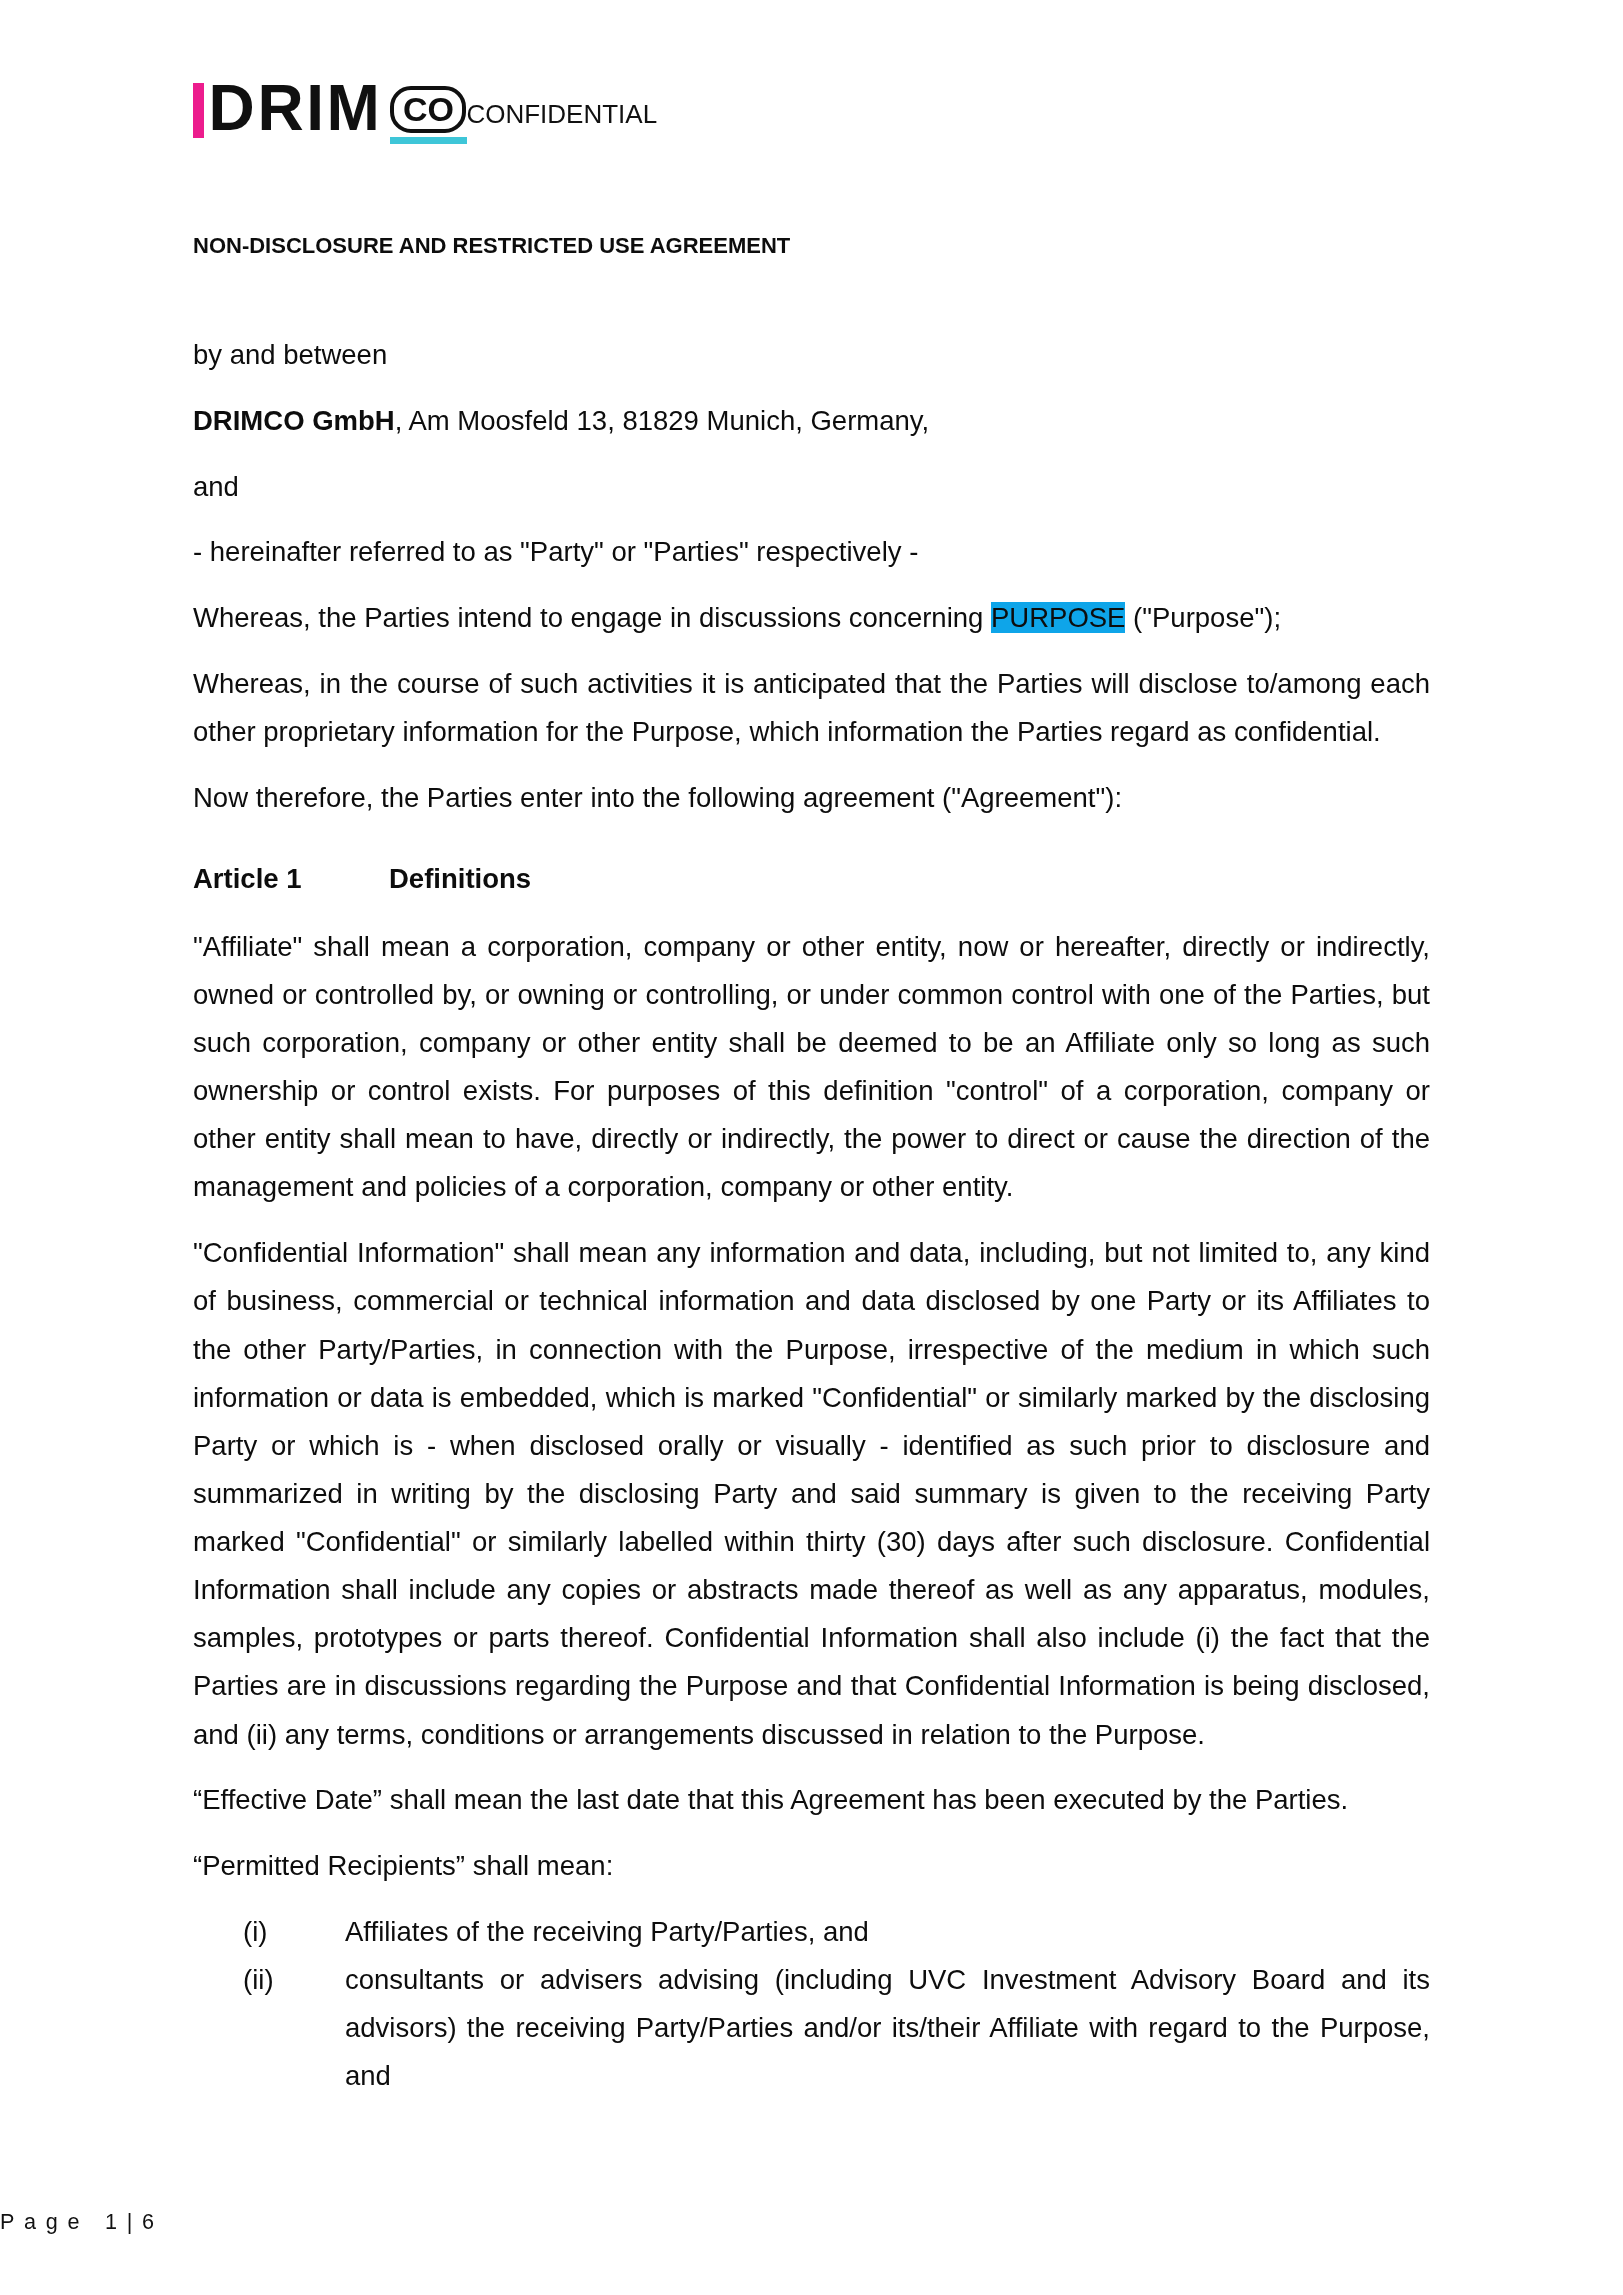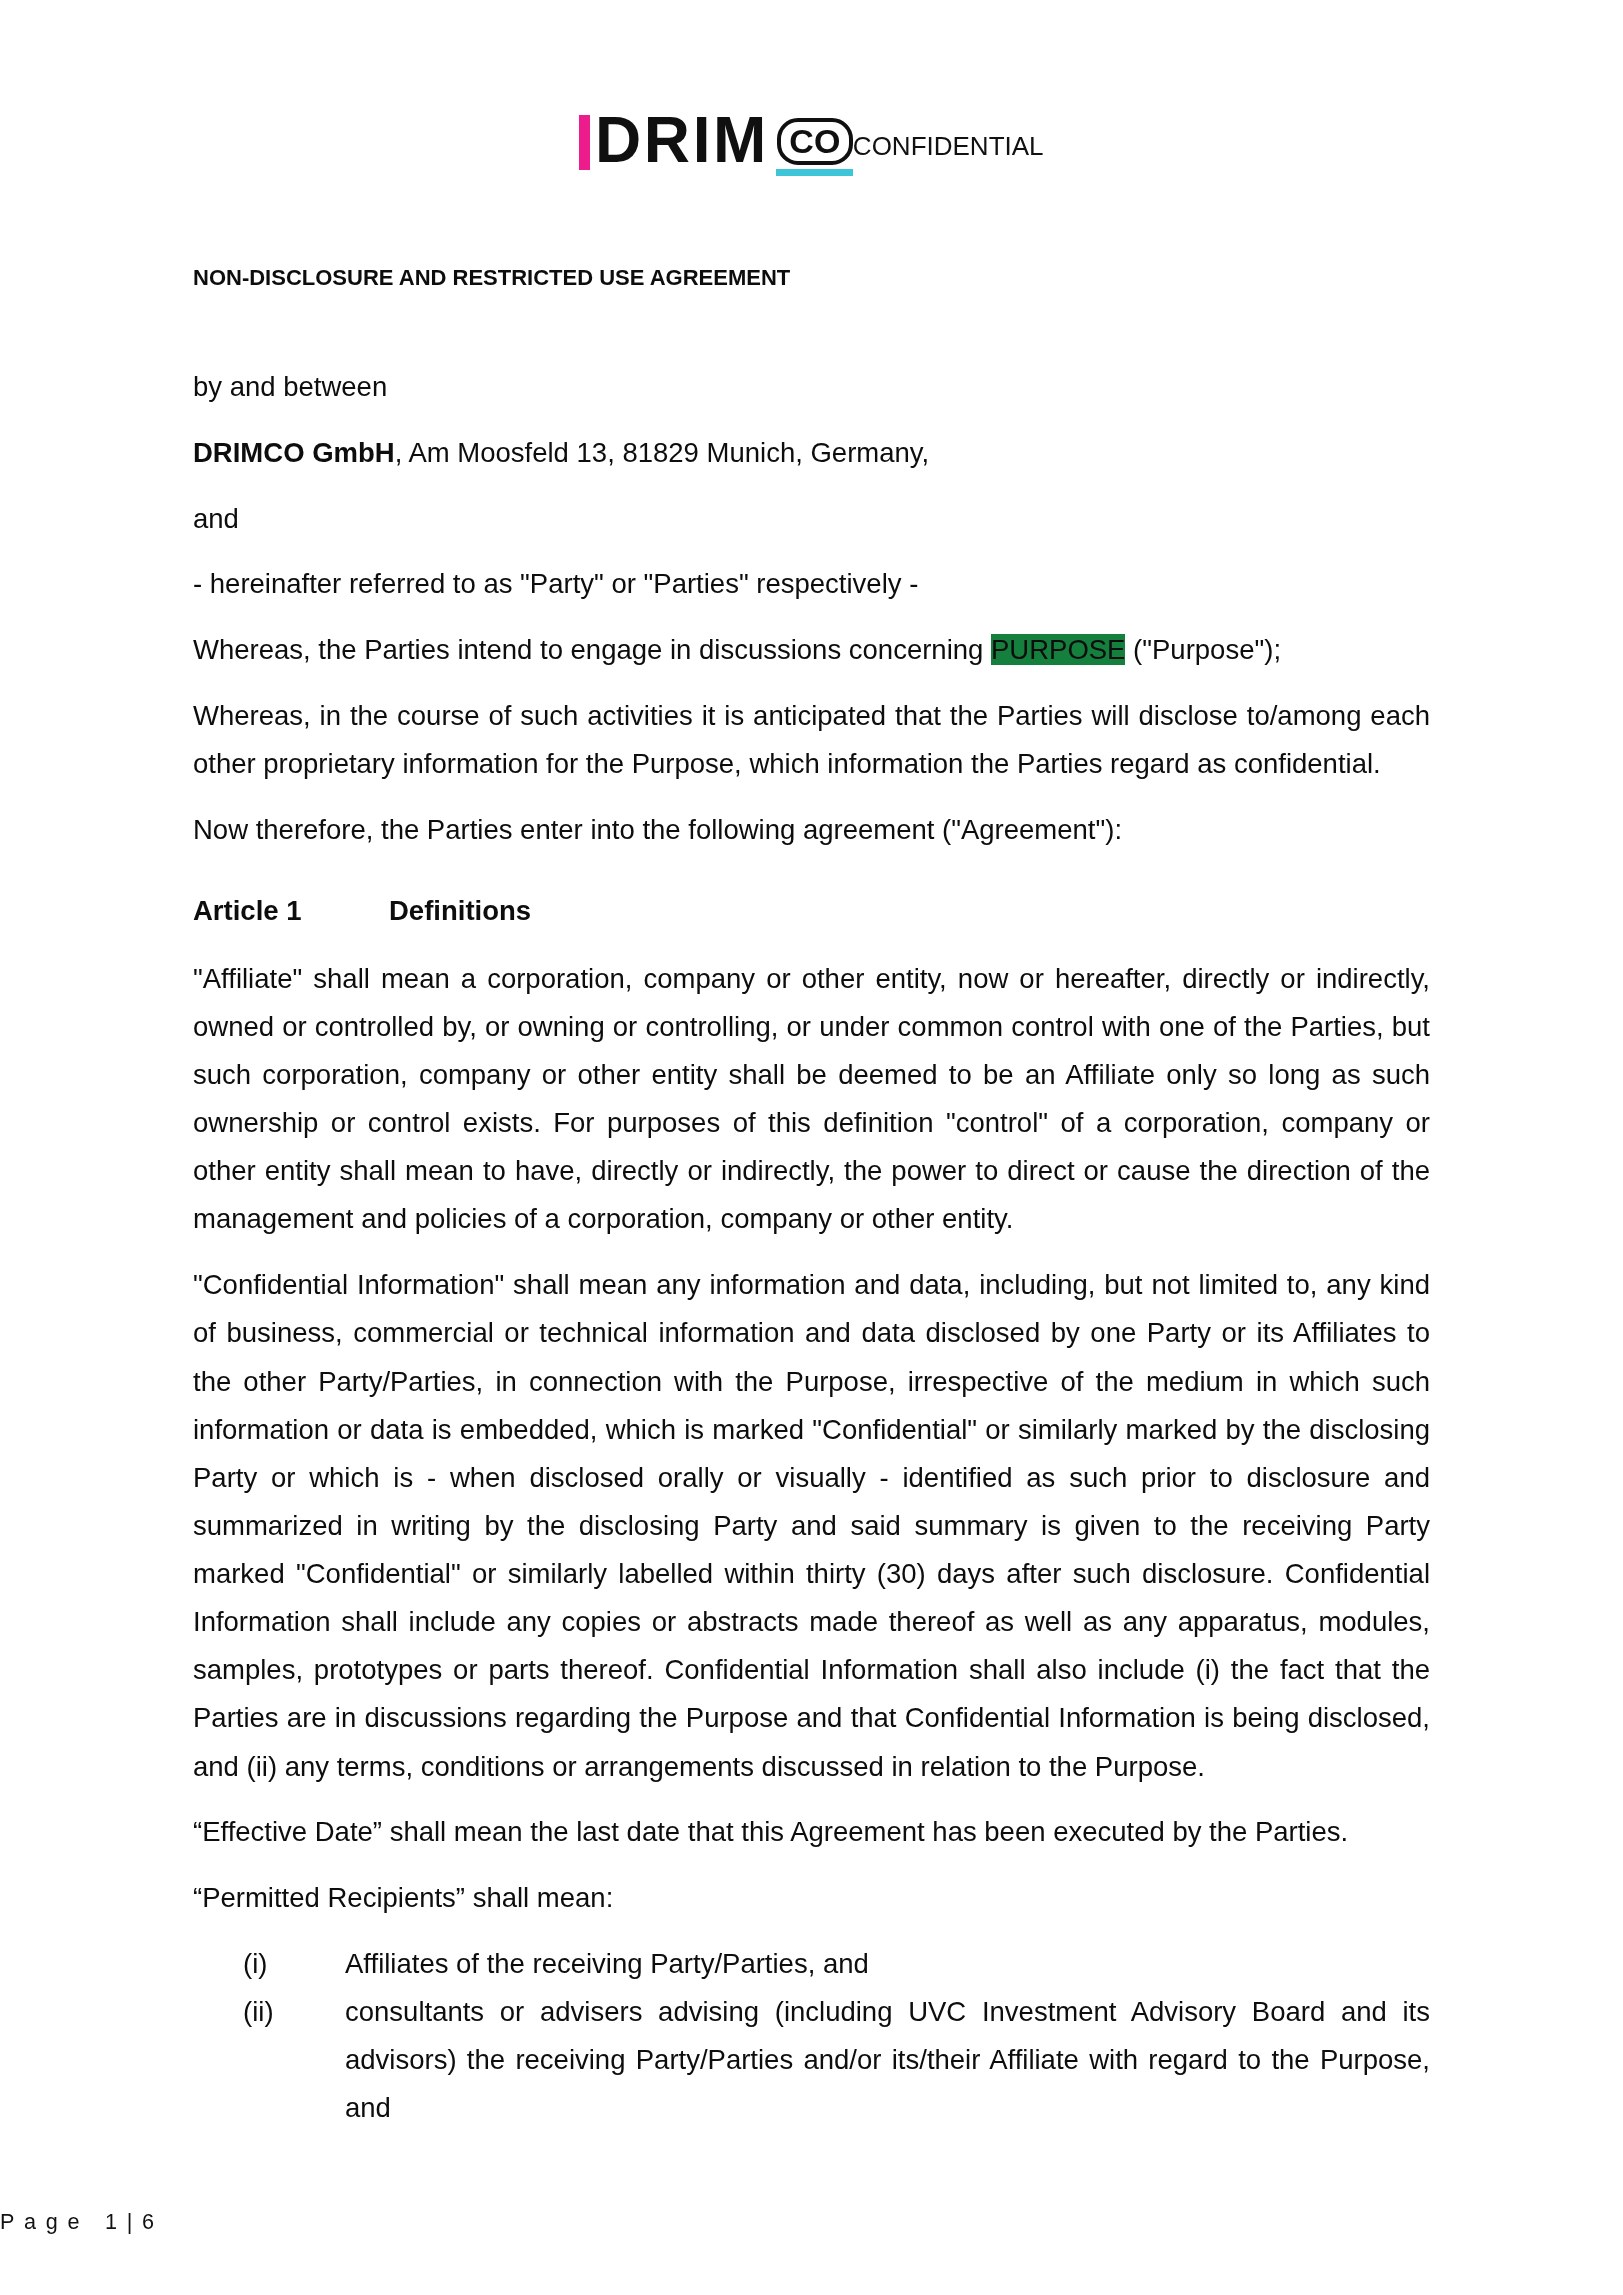--- a/index.html
+++ b/index.html
@@ -13,23 +13,22 @@
   }
   .sheet {
     position: absolute;
     inset: 0;
     padding: 79px 193px 0 193px;
   }
 
   
   .header-row {
     display: flex;
-    justify-content: center;
+    justify-content: flex-start;
     align-items: flex-start;
-    margin-top: 32px;
   }
   .logo {
     display: flex;
     align-items: flex-start;
     height: 77px;
   }
   .logo-bar {
     width: 11px;
     height: 55px;
     background: #ec1c8d;
@@ -78,21 +77,21 @@
     margin-top: 77px;
     margin-bottom: 72px;
   }
   .para {
     font-size: 27.5px;
     line-height: 1.75;
     text-align: justify;
     margin-bottom: 17.7px;
   }
   .hl {
-    background: #15803d;
+    background: #0ea5e9;
   }
   .hl-ul {
     background: #ffff00;
     text-decoration: underline;
   }
   .bold { font-weight: bold; }
 
   .article-heading {
     font-size: 27.5px;
     font-weight: bold;

